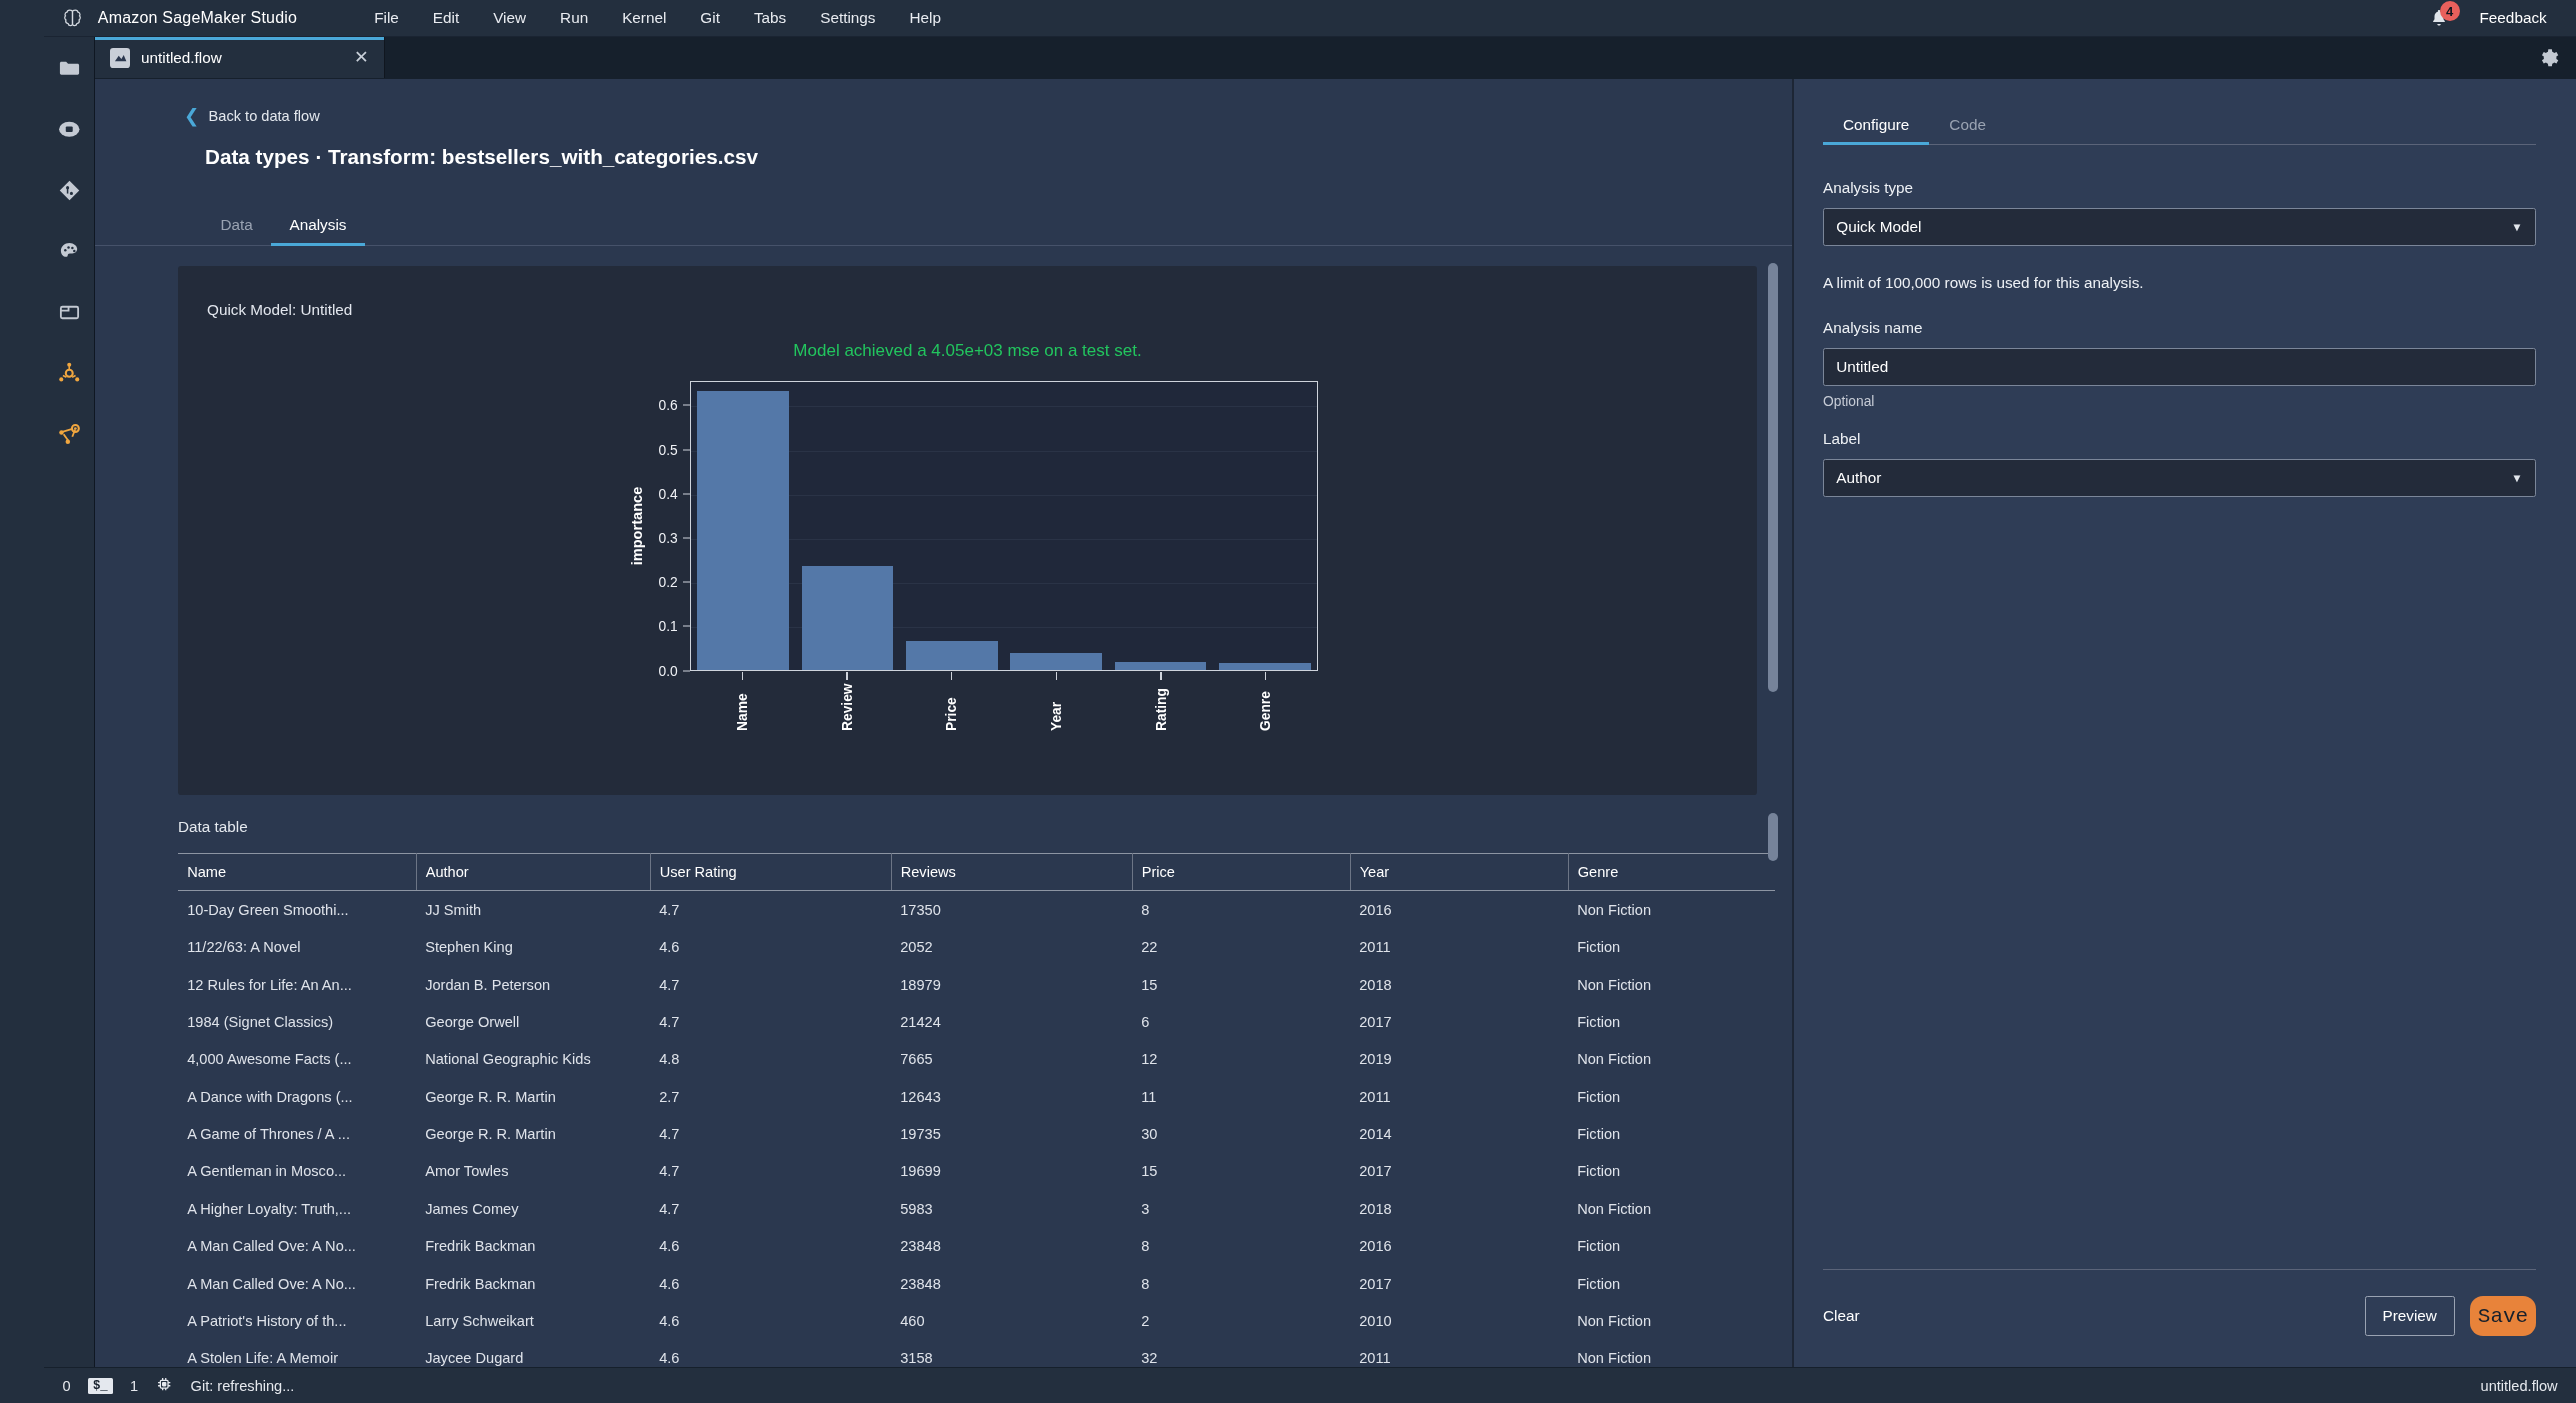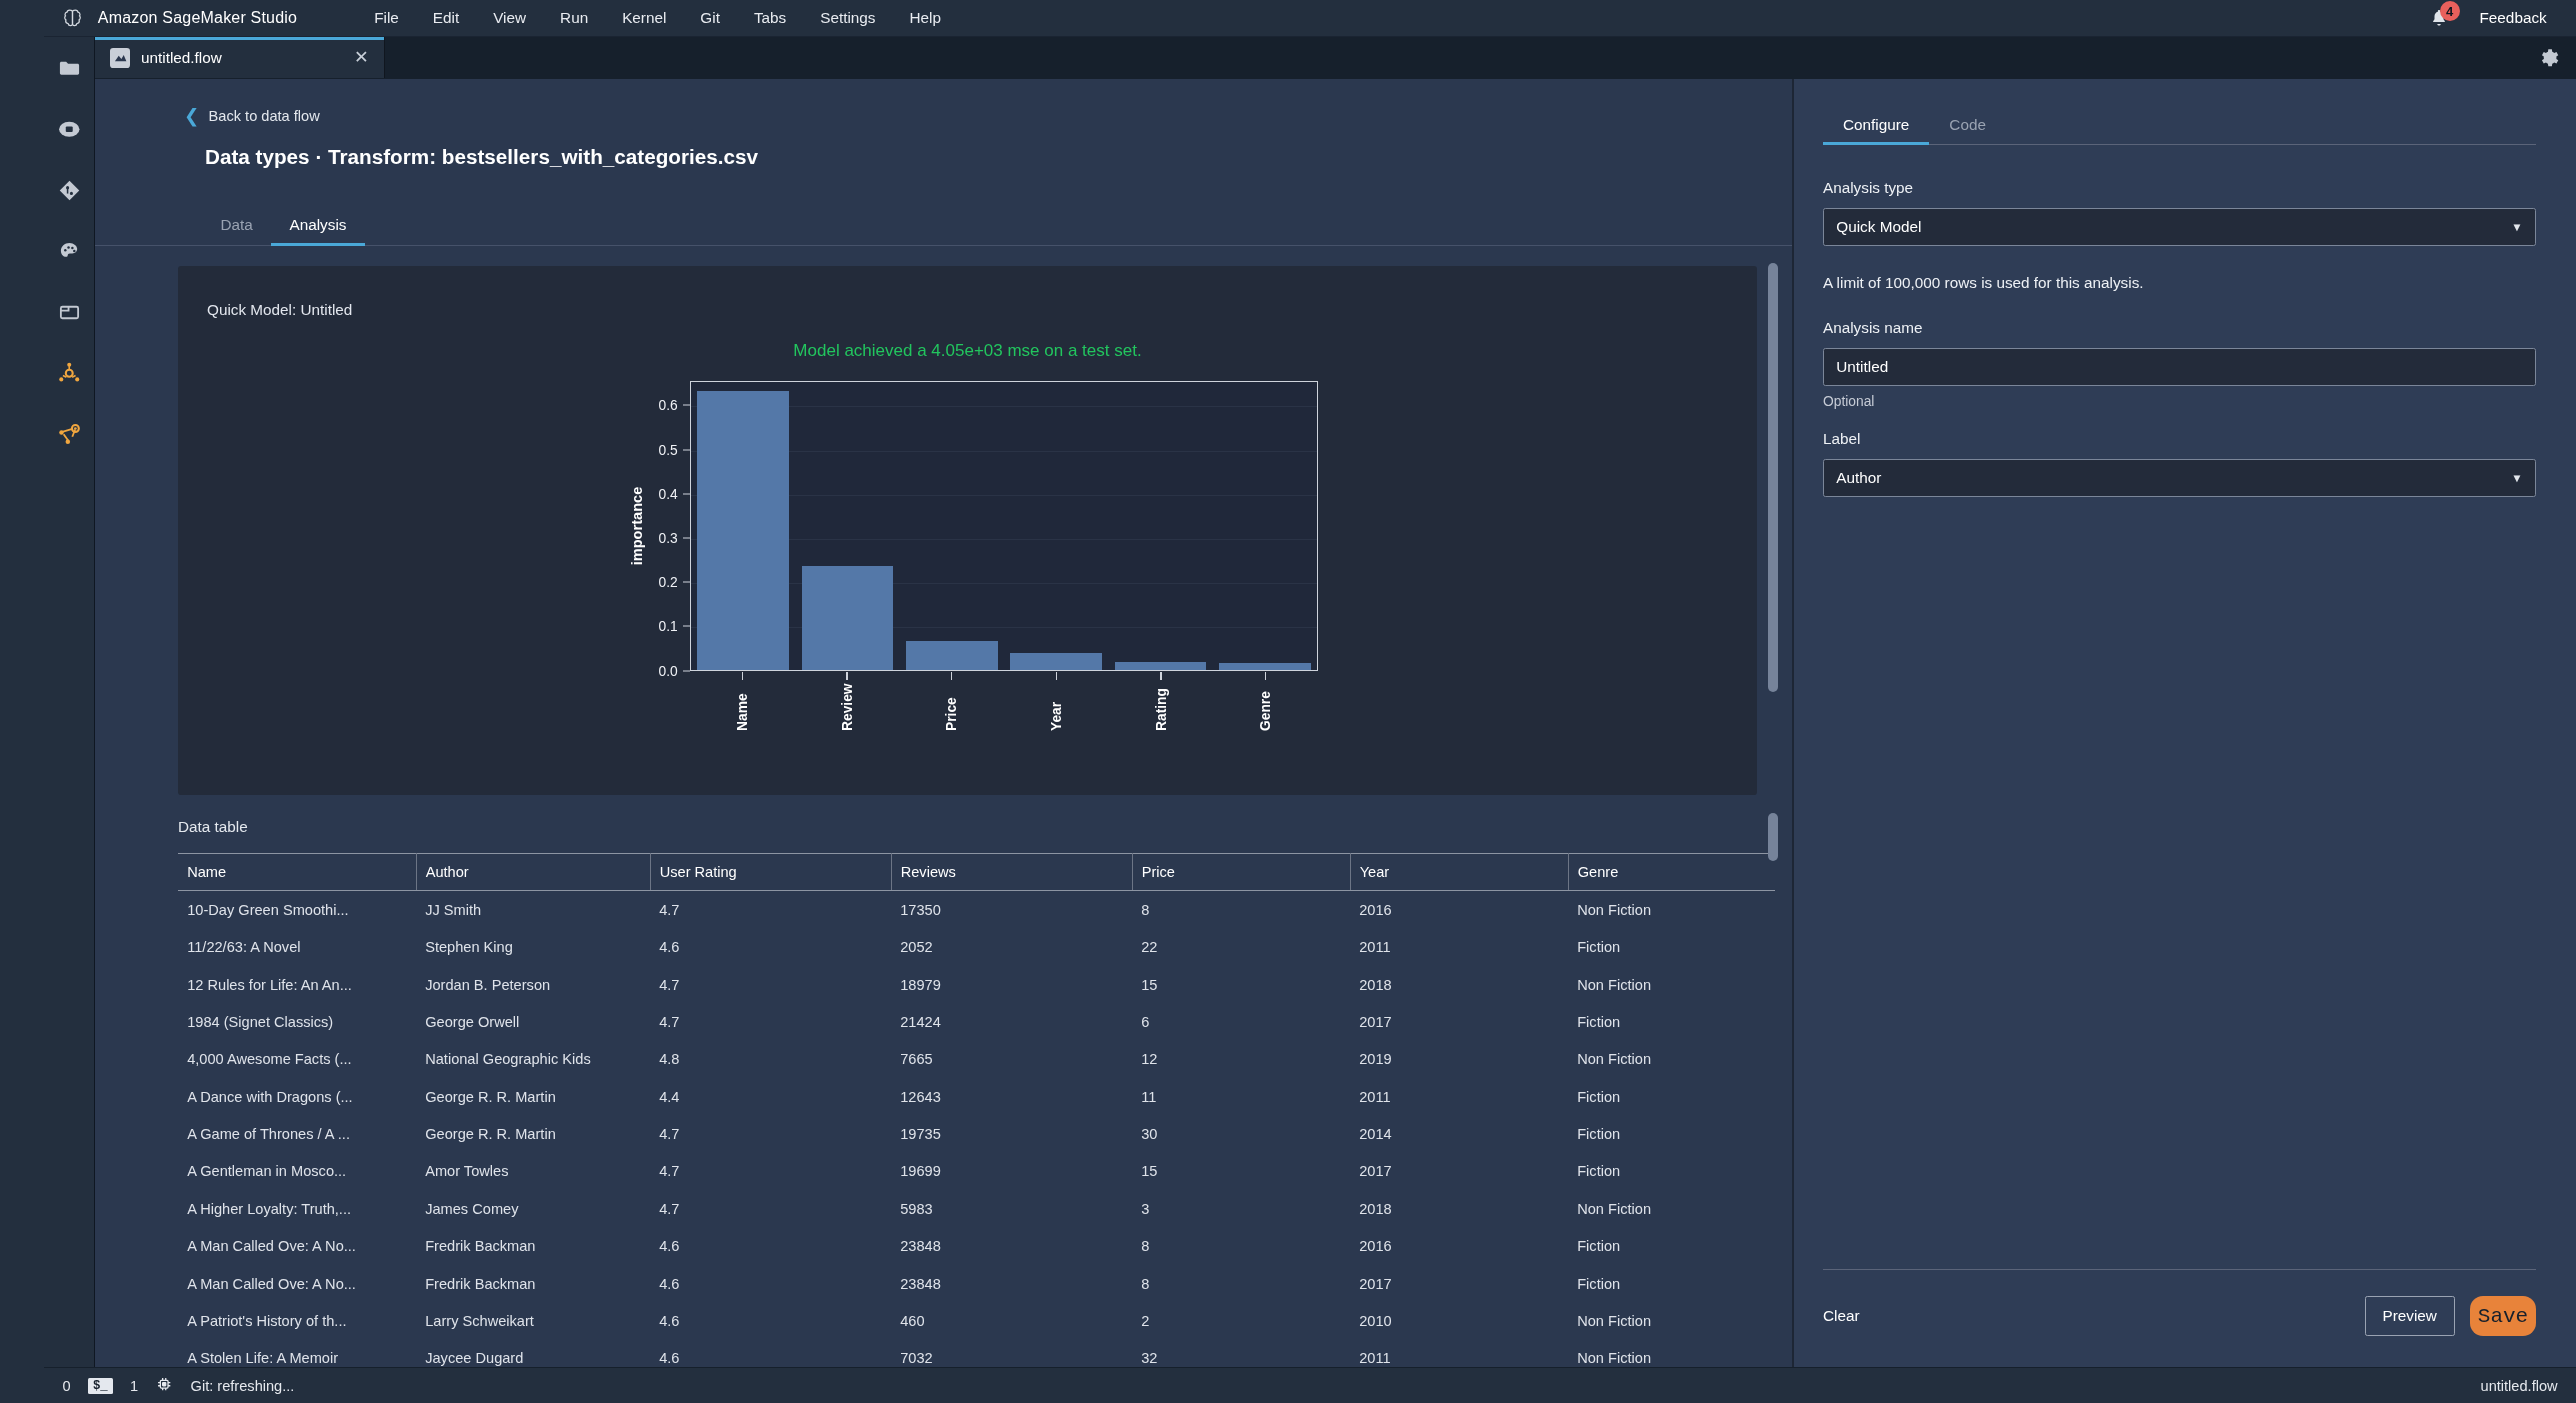--- a/index.html
+++ b/index.html
@@ -543,21 +543,21 @@
                     <td>National Geographic Kids</td>
                     <td>4.8</td>
                     <td>7665</td>
                     <td>12</td>
                     <td>2019</td>
                     <td>Non Fiction</td>
                   </tr>
                   <tr>
                     <td>A Dance with Dragons (...</td>
                     <td>George R. R. Martin</td>
-                    <td>4.4</td>
+                    <td>2.7</td>
                     <td>12643</td>
                     <td>11</td>
                     <td>2011</td>
                     <td>Fiction</td>
                   </tr>
                   <tr>
                     <td>A Game of Thrones / A ...</td>
                     <td>George R. R. Martin</td>
                     <td>4.7</td>
                     <td>19735</td>
@@ -607,21 +607,21 @@
                     <td>4.6</td>
                     <td>460</td>
                     <td>2</td>
                     <td>2010</td>
                     <td>Non Fiction</td>
                   </tr>
                   <tr>
                     <td>A Stolen Life: A Memoir</td>
                     <td>Jaycee Dugard</td>
                     <td>4.6</td>
-                    <td>7032</td>
+                    <td>3158</td>
                     <td>32</td>
                     <td>2011</td>
                     <td>Non Fiction</td>
                   </tr>
                 </tbody>
             </table>
 
             <div class="vscroll" id="chart-scroll" style="top:17px; height:429px;"></div>
             <div class="vscroll" id="table-scroll" style="top:567px; height:48px;"></div>
           </div>

